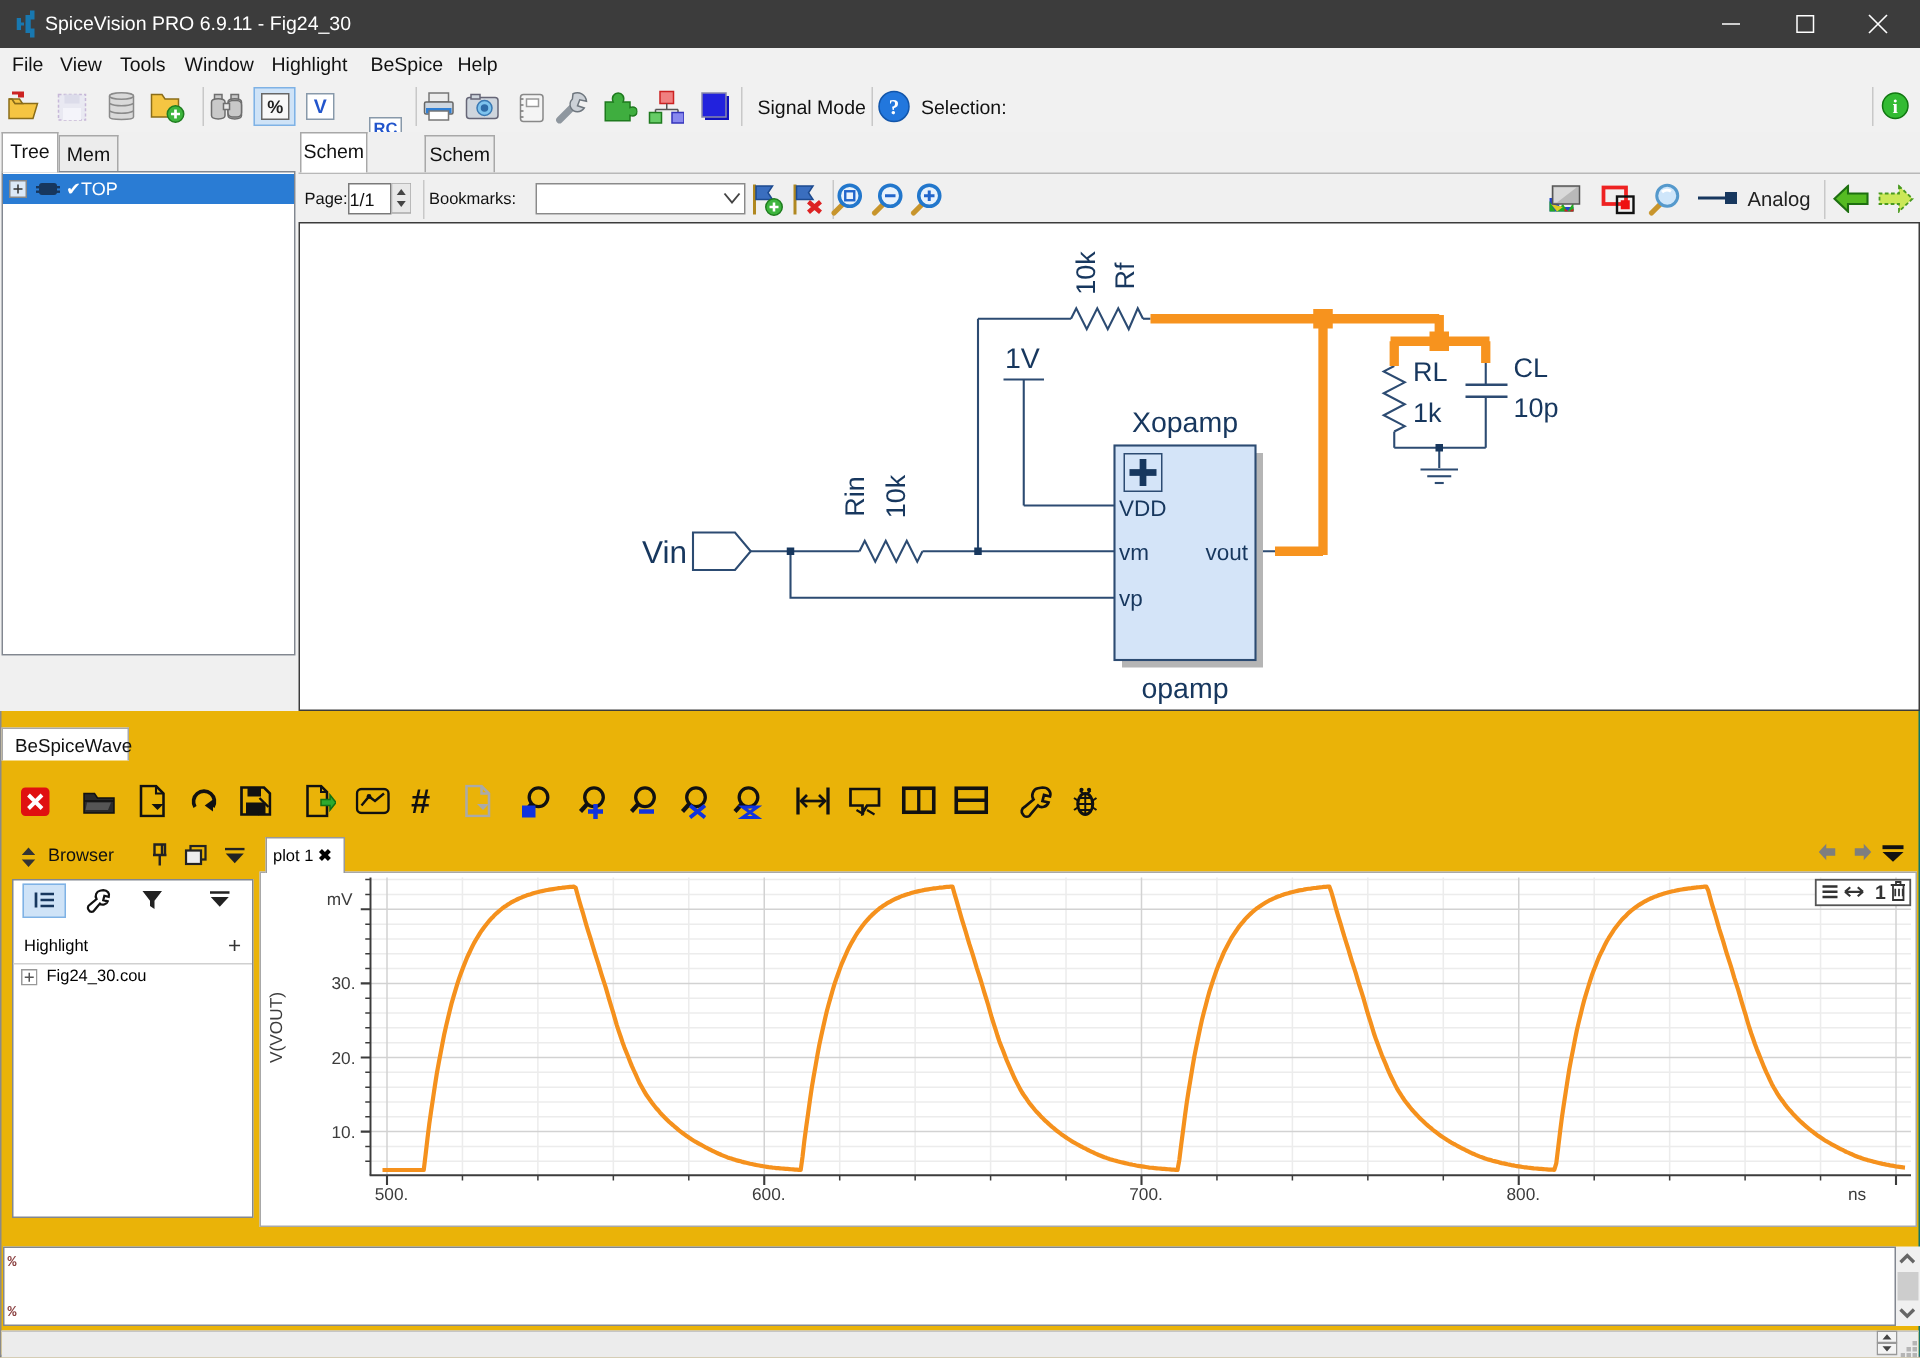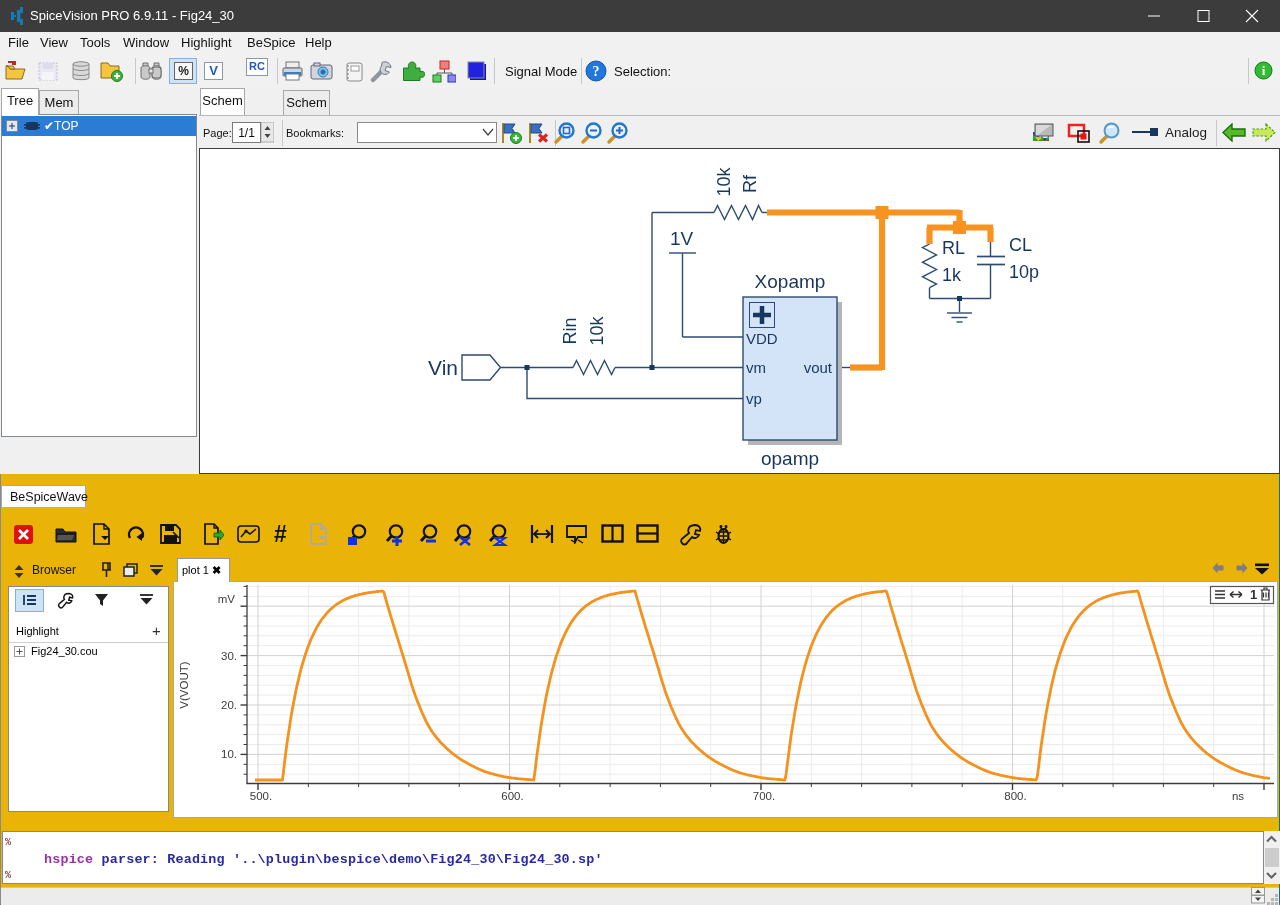--- a/index.html
+++ b/index.html
@@ -93,21 +93,21 @@
         <path d="M15 3 L20 3 L20 7 L15 7 Z"></path>
       <path d="M2 8 C2 5 11 5 11 8 L11 17 C11 20 2 20 2 17 Z"></path>
       <path d="M13 8 C13 5 22 5 22 8 L13 17 C13 20 22 20 22 17 Z M13 8 L13 17 M22 8 L22 17"></path>
       <rect x="13" y="7" width="9" height="11" rx="3"></rect>
       <rect x="10" y="9" width="4" height="4" fill="#e8e8e8"></rect>
     </g>
   </svg>
   <span class="abs" style="left:169px;top:4px;width:28px;height:26px;background:#cfe3f7;border:1px solid #7fb2e5"></span>
   <span class="abs" style="left:174px;top:8px;width:19px;height:18px;background:#f8f8f8;border:1px solid #666;font-size:12px;font-weight:bold;text-align:center;color:#222;padding-top:1px">%</span>
   <span class="abs" style="left:204px;top:8px;width:19px;height:18px;background:#fff;border:1px solid #8899aa;font-size:13px;font-weight:bold;text-align:center;color:#2255cc">V</span>
-  <span class="abs" style="left:246px;top:4px;width:22px;height:18px;background:#fff;border:1px solid #8899aa;font-size:11px;font-weight:bold;text-align:center;color:#2255cc;padding-top:1px">RC</span>
+  <span class="abs" style="left:246px;top:24px;width:22px;height:18px;background:#fff;border:1px solid #8899aa;font-size:11px;font-weight:bold;text-align:center;color:#2255cc;padding-top:1px">RC</span>
   <div class="tsep" style="left:277px"></div>
   <svg class="abs" style="left:281px;top:7px" width="23" height="21" viewBox="0 0 23 21">
     <rect x="5" y="1" width="13" height="6" fill="#eee" stroke="#777"></rect>
     <rect x="2" y="7" width="19" height="8" rx="1" fill="#cdd6e0" stroke="#666"></rect>
       <rect x="3" y="11" width="17" height="3.5" fill="#2f7fd4"></rect>
     <rect x="5" y="13" width="13" height="6" fill="#fff" stroke="#777"></rect>
   </svg>
   <svg class="abs" style="left:310px;top:8px" width="23" height="18" viewBox="0 0 23 18">
     <rect x="1" y="3" width="21" height="14" rx="2" fill="#cfd6de" stroke="#667"></rect>
     <rect x="4" y="1" width="6" height="3" fill="#cfd6de" stroke="#667"></rect>
@@ -173,21 +173,21 @@
         <rect x="0" y="7" width="3" height="1.6" fill="#17375e"></rect>
         <rect x="13" y="4" width="3" height="1.6" fill="#17375e"></rect>
         <rect x="13" y="7" width="3" height="1.6" fill="#17375e"></rect>
       </svg>
     <span class="abs" style="left:42px;top:3px;font-size:12px">✔TOP</span>
   </div>
 </div>
 
 <div class="abs" id="schtools">
   <span class="abs" style="left:4px;top:11px">Page:</span>
-  <span class="abs" style="left:33px;top:6px;width:29px;height:21px;border:1px solid #7a7a7a;background:#fff;font-size:12px;text-align:center;padding-top:3px">1/1</span>
+  <span class="abs" style="left:33px;top:6px;width:29px;height:21px;border:1px solid #7a7a7a;background:#fff;font-size:12px;padding-top:3px">1/1</span>
   <svg class="abs" style="left:62px;top:6px" width="13" height="21">
       <rect x="0" y="0" width="13" height="20" fill="#e8e8e8" stroke="#aaa" stroke-width="1"></rect>
       <path d="M3.5 8 L6.5 4 L9.5 8 Z" fill="#444"></path>
       <path d="M3.5 12 L6.5 16 L9.5 12 Z" fill="#444"></path>
     </svg>
   <div class="tsep" style="left:83px;top:4px"></div>
   <span class="abs" style="left:87px;top:11px">Bookmarks:</span>
   <span class="abs" style="left:158px;top:6px;width:140px;height:21px;border:1px solid #8a8a8a;background:#fff"></span>
   <svg class="abs" style="left:283px;top:12px" width="12" height="8">
       <path d="M1 1 L6 7 L11 1" fill="none" stroke="#444" stroke-width="1.3"></path>
@@ -587,21 +587,20 @@
 <path d="M1041 9 H1051 M1041 12.5 H1051 M1041 16 H1051" stroke="#333" stroke-width="1.6"></path>
 <path d="M1056 12.5 H1068 M1056 12.5 L1059.5 9.5 M1056 12.5 L1059.5 15.5 M1068 12.5 L1064.5 9.5 M1068 12.5 L1064.5 15.5" stroke="#333" stroke-width="1.5" fill="none"></path>
 <text x="1076" y="17" font-size="13" font-weight="bold" fill="#333">1</text>
 <path d="M1086.5 8 H1096 M1088 8 V18 H1095 V8 M1089.5 10.5 V15.5 M1092 10.5 V15.5 M1094.5 10.5 V15.5 M1090 8 V6 H1093 V8" stroke="#333" stroke-width="1.2" fill="none"></path>
 </g>
 </svg>
     </div>
   <div id="msgbox">
     <span class="abs" style="left:2px;top:5px;font-size:10px;font-weight:bold;color:#8a4040">%</span>
     <span class="abs" style="left:2px;top:38px;font-size:10px;font-weight:bold;color:#8a4040">%</span>
-    <span class="abs" style="left:41px;top:20px;font-size:13.4px;font-weight:bold;letter-spacing:0.18px"><span style="color:#9932a8">hspice</span> <span style="color:#2929a3">parser: Reading '..\plugin\bespice\demo\Fig24_30\Fig24_30.sp'</span></span>
   </div>
   <div id="msgscroll">
     <svg class="abs" style="left:0px;top:2px" width="15" height="13">
         <path d="M3 8.5 L7.5 4 L12 8.5" fill="none" stroke="#666" stroke-width="2.2"></path>
       </svg>
     <div class="abs" style="left:1px;top:17px;width:14px;height:19px;background:#cdcdcd"></div>
     <svg class="abs" style="left:0px;top:38px" width="15" height="13">
         <path d="M3 4 L7.5 8.5 L12 4" fill="none" stroke="#666" stroke-width="2.2"></path>
       </svg>
   </div>

